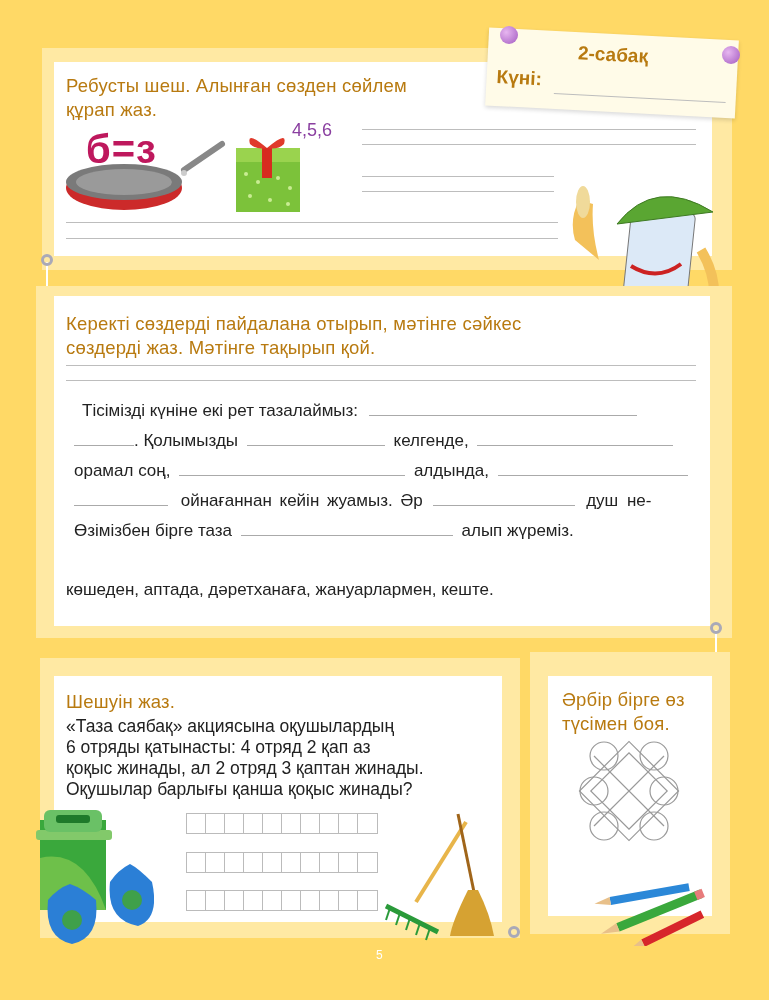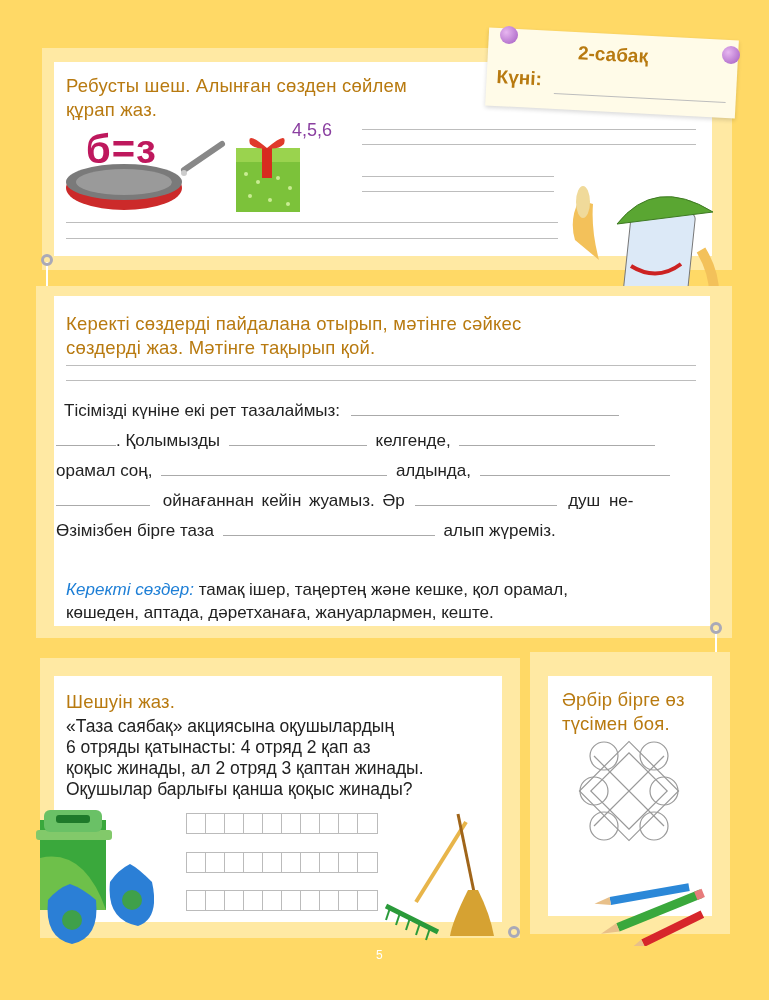--- a/index.html
+++ b/index.html
@@ -86,21 +86,21 @@
 
 <div class="frame" style="left:36px;top:286px;width:696px;height:352px;"></div>
 <div class="paper" style="left:54px;top:296px;width:656px;height:330px;"></div>
 <div class="task" style="position:absolute;left:66px;top:306px;width:500px;">
   <div>Керекті сөздерді пайдалана отырып, мәтінге сәйкес</div>
   <div>сөздерді жаз. Мәтінге тақырып қой.</div>
 </div>
 <div class="line" style="left:66px;top:365px;width:630px;"></div>
 <div class="line" style="left:66px;top:380px;width:630px;"></div>
 
-<div class="body-text" style="left:56px;top:396px;width:632px;">
+<div class="body-text" style="left:74px;top:396px;width:632px;">
   <div style="padding-left:8px;">
     <span>Тісімізді күніне екі рет тазалаймыз:</span>
     <span class="blank" style="width:268px;margin-left:6px;"></span>
   </div>
   <div>
     <span class="blank" style="width:60px;"></span><span>. Қолымызды</span>
     <span class="blank" style="width:138px;margin:0 4px;"></span>
     <span>келгенде,</span>
     <span class="blank" style="width:196px;margin-left:4px;"></span>
   </div>
@@ -117,21 +117,20 @@
     <span style="word-spacing:4px;">душ не-</span>
   </div>
   <div>
     <span>Өзімізбен бірге таза</span>
     <span class="blank" style="width:212px;margin:0 4px;"></span>
     <span>алып жүреміз.</span>
   </div>
 </div>
 
 <div style="position:absolute;left:66px;top:578px;width:640px;font-size:17px;line-height:23px;color:#222;">
-  <div><span style="color:#1e7fd6;font-style:italic;">Керекті сөздер:</span> <span>тамақ ішер, таңертең және кешке, қол орамал,</span></div>
   <div>көшеден, аптада, дәретханаға, жануарлармен, кеште.</div>
 </div>
 
 <div class="string" style="left:715px;top:630px;height:36px;"></div>
 <div class="ring" style="left:710px;top:622px;"></div>
 <div class="ring" style="left:711px;top:662px;"></div>
 
 <div class="frame" style="left:40px;top:658px;width:480px;height:280px;"></div>
 <div class="paper" style="left:54px;top:676px;width:448px;height:246px;"></div>
 <div class="task" style="position:absolute;left:66px;top:684px;">Шешуін жаз.</div>

